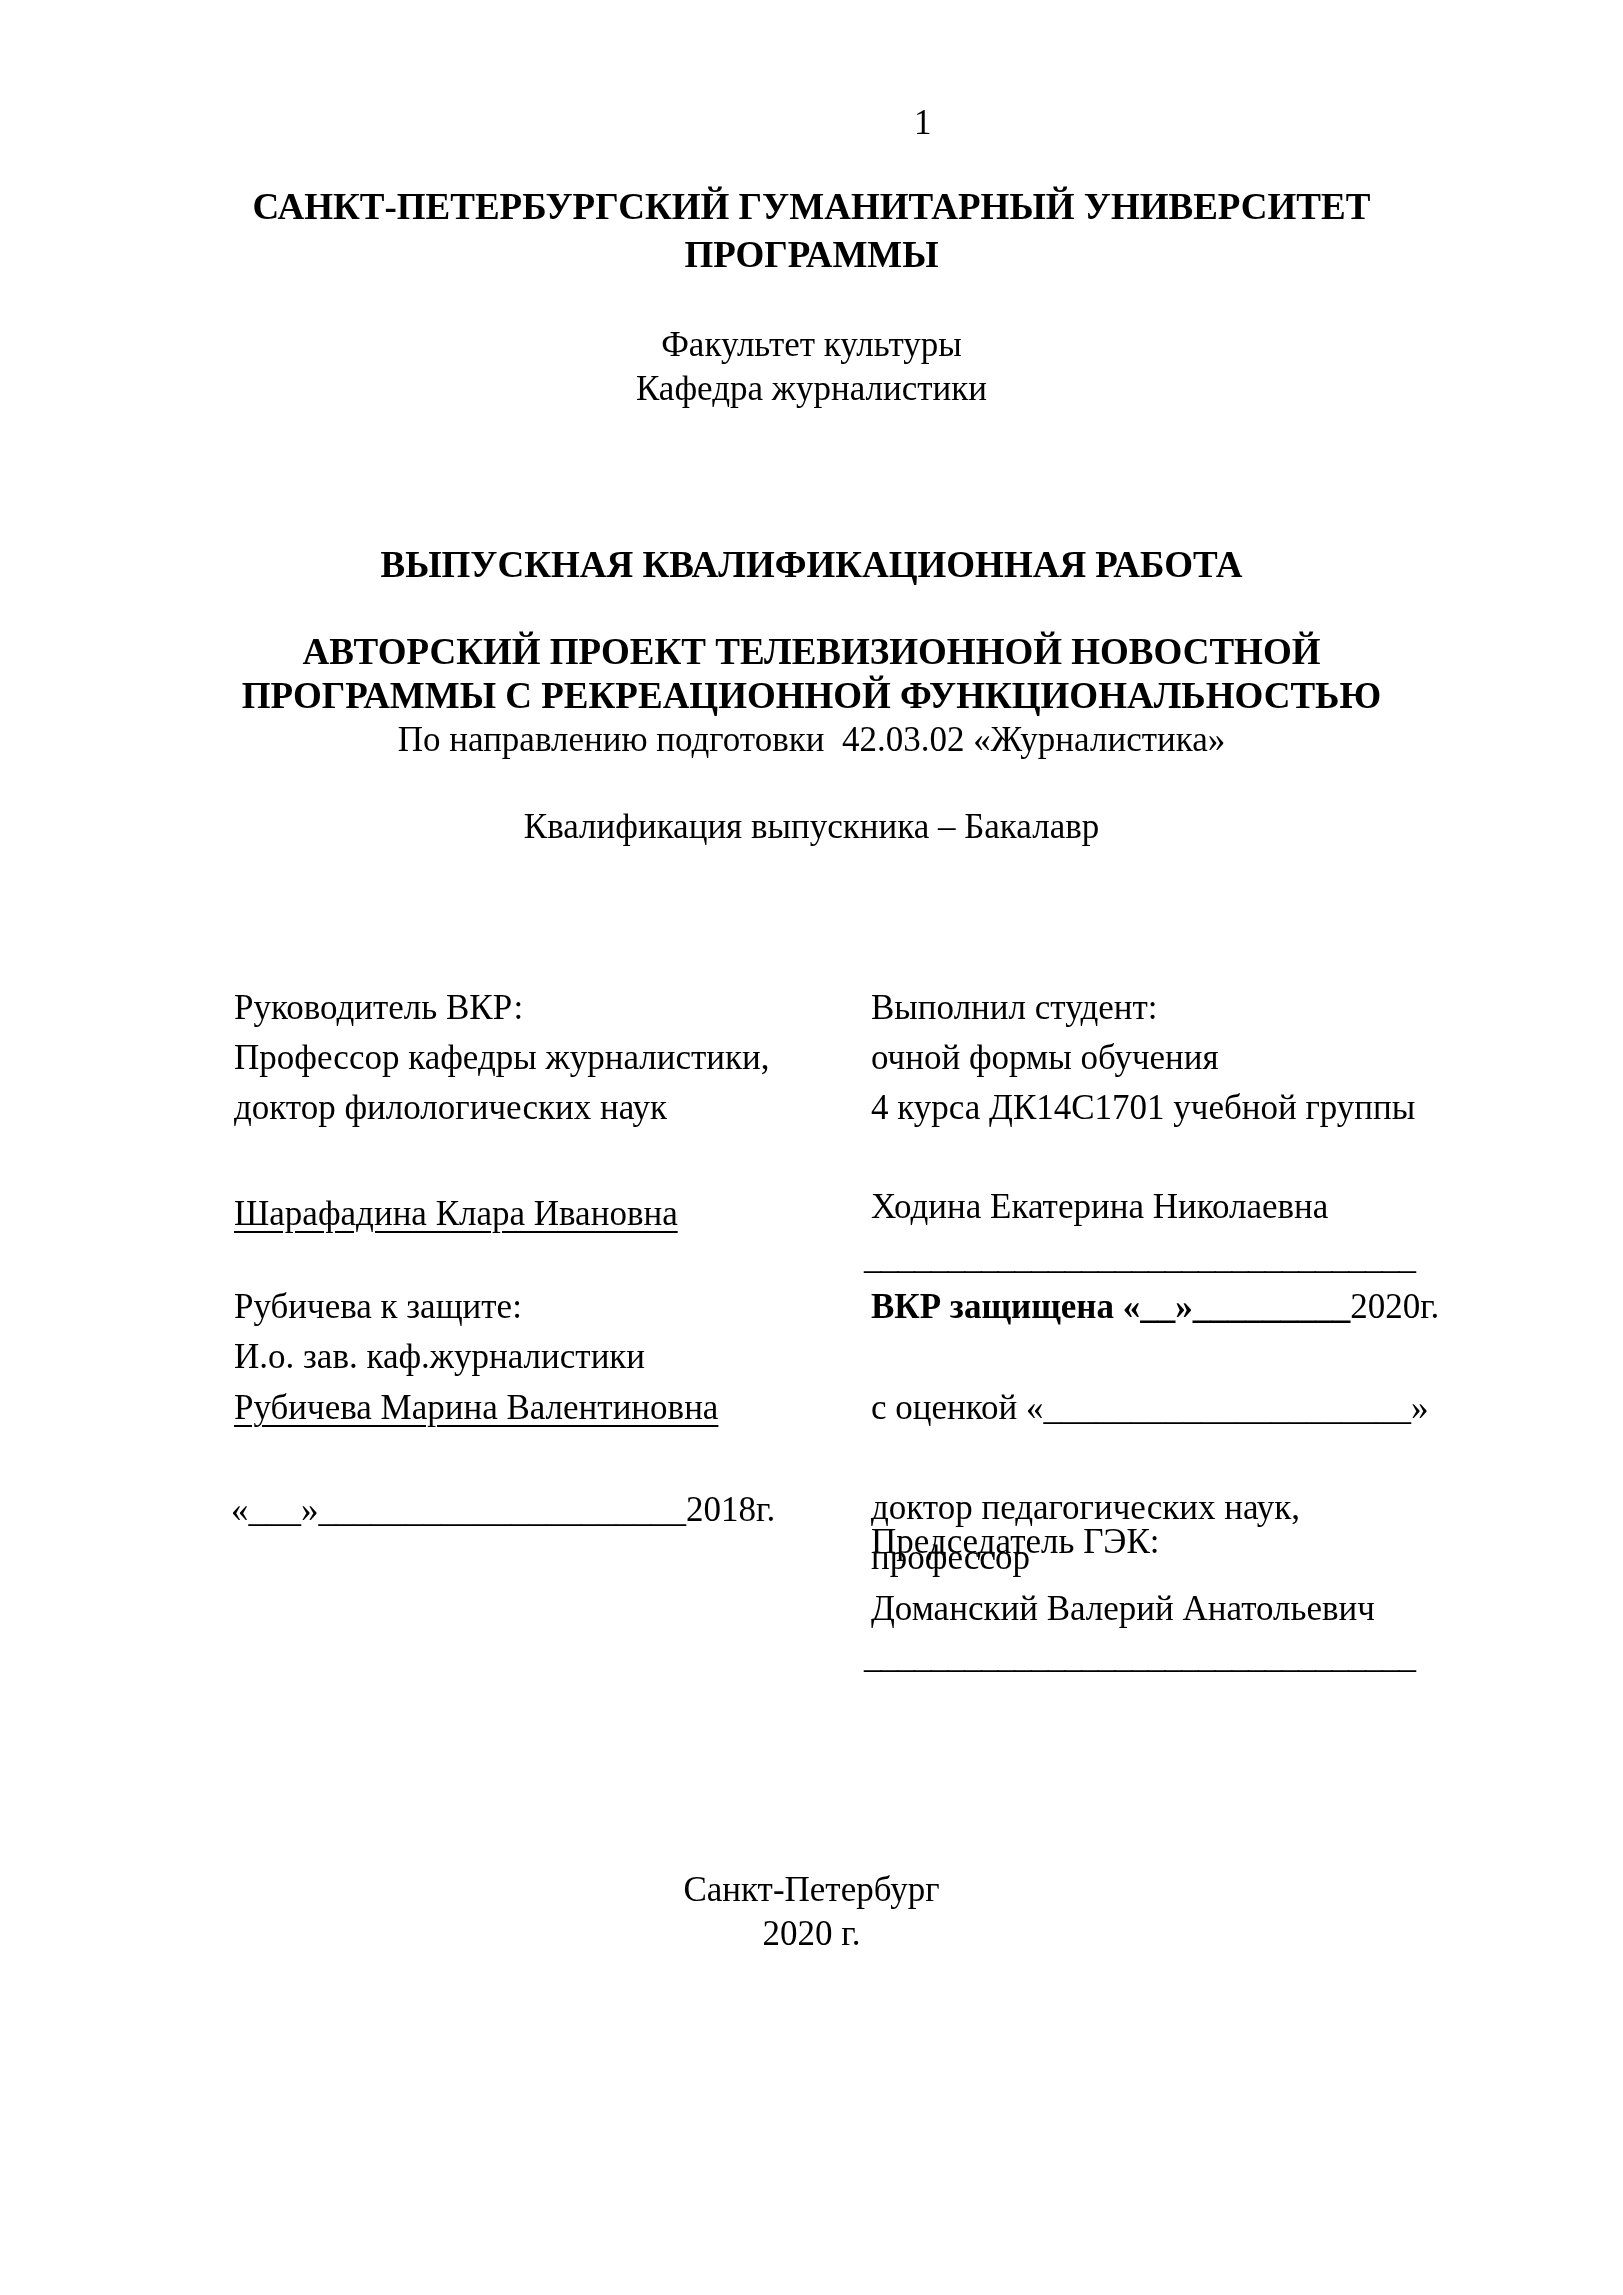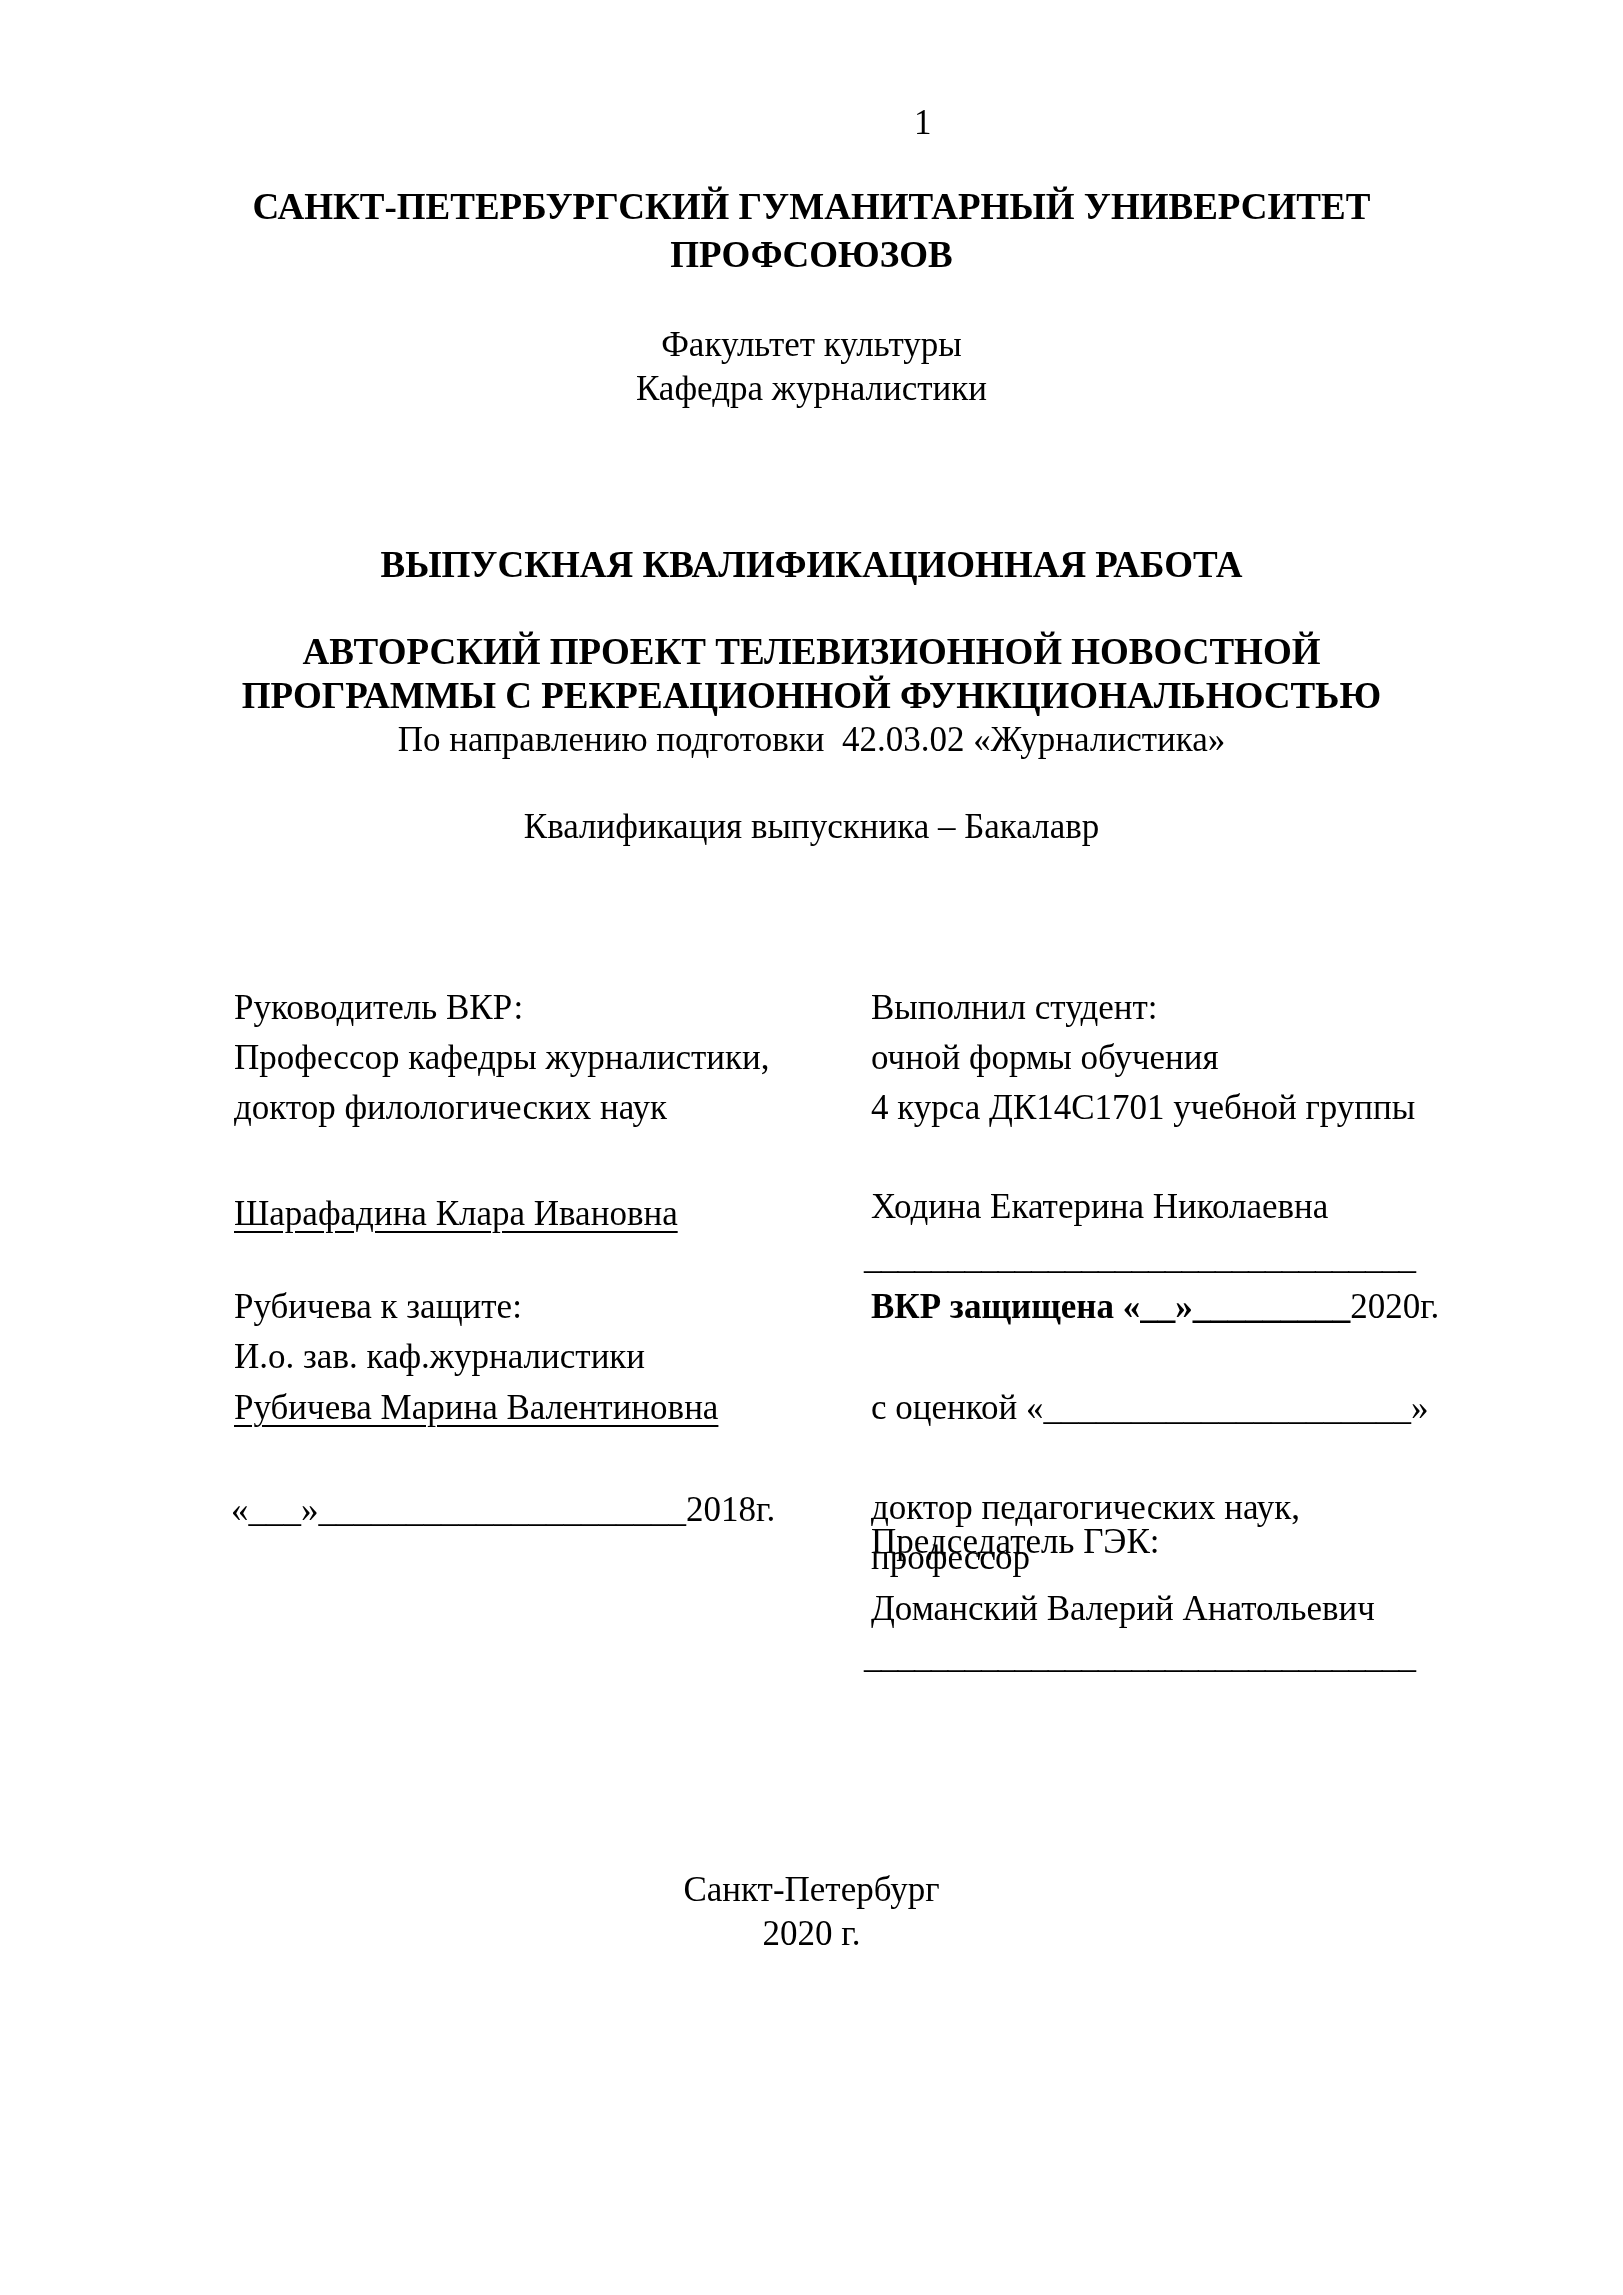--- a/index.html
+++ b/index.html
@@ -12,21 +12,21 @@
   .title { font-size:37px; font-weight:bold; }
   .col-line { position:absolute; font-size:35px; white-space:pre; line-height:1; }
   .underlined { text-decoration:underline; text-decoration-thickness:2.4px; text-underline-offset:5.5px; }
 </style>
 </head>
 <body>
 
 <div class="abs body-text" style="left:914px; top:105px;">1</div>
 
 <div class="abs center title" style="top:188px;">САНКТ-ПЕТЕРБУРГСКИЙ ГУМАНИТАРНЫЙ УНИВЕРСИТЕТ</div>
-<div class="abs center title" style="top:236px;">ПРОФСОЮЗОВ</div>
+<div class="abs center title" style="top:236px;">ПРОГРАММЫ</div>
 <div class="abs center body-text" style="top:327px;">Факультет культуры</div>
 <div class="abs center body-text" style="top:371px;">Кафедра журналистики</div>
 
 <div class="abs center title" style="top:546px;">ВЫПУСКНАЯ КВАЛИФИКАЦИОННАЯ РАБОТА</div>
 <div class="abs center title" style="top:633px;">АВТОРСКИЙ ПРОЕКТ ТЕЛЕВИЗИОННОЙ НОВОСТНОЙ</div>
 <div class="abs center title" style="top:677px;">ПРОГРАММЫ С РЕКРЕАЦИОННОЙ ФУНКЦИОНАЛЬНОСТЬЮ</div>
 
 <div class="abs center body-text" style="top:722px;">По направлению подготовки  42.03.02 «Журналистика»</div>
 <div class="abs center body-text" style="top:809px;">Квалификация выпускника – Бакалавр</div>
 

